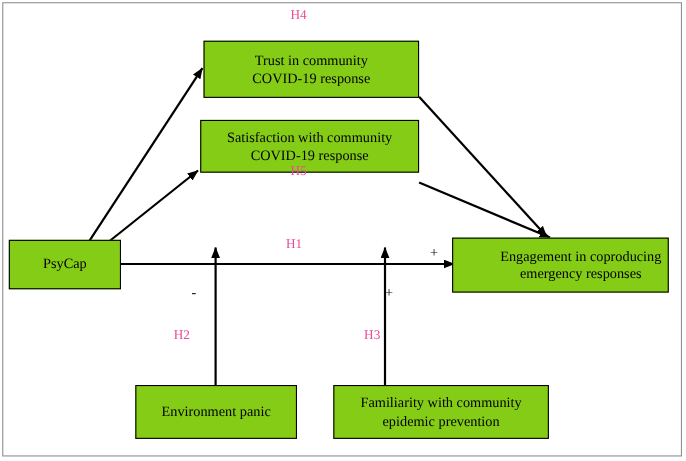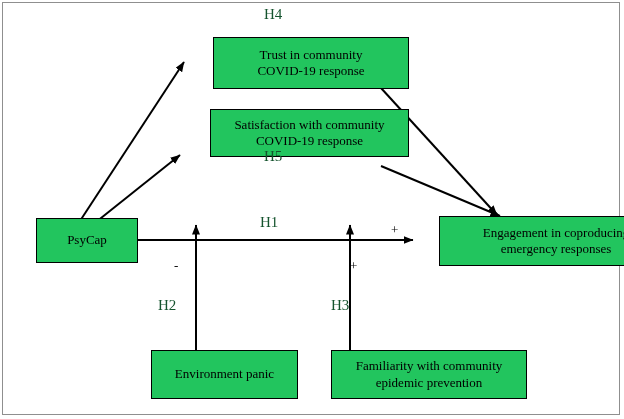--- a/index.html
+++ b/index.html
@@ -21,39 +21,38 @@
     top: 2px;
     width: 618px;
     height: 413px;
     border: 1px solid #8f8f8f;
     box-sizing: border-box;
   }
   .node {
     position: absolute;
     border: 1px solid #000000;
     box-sizing: border-box;
-    background: #22c55e;
+    background: #84cc16;
     display: flex;
     align-items: center;
     justify-content: center;
     text-align: center;
     font-size: 13px;
     line-height: 1.25;
     color: #000000;
     z-index: 3;
-    margin-left: 28px;
   }
   .node span {
     display: block;
     padding: 0 4px;
   }
   .label {
     position: absolute;
-    font-size: 15px;
-    color: #14532d;
+    font-size: 12px;
+    color: #ec4899;
     z-index: 4;
     white-space: nowrap;
   }
   .sign {
     position: absolute;
     font-size: 13px;
     color: #000000;
     z-index: 4;
   }
   svg.arrows {

